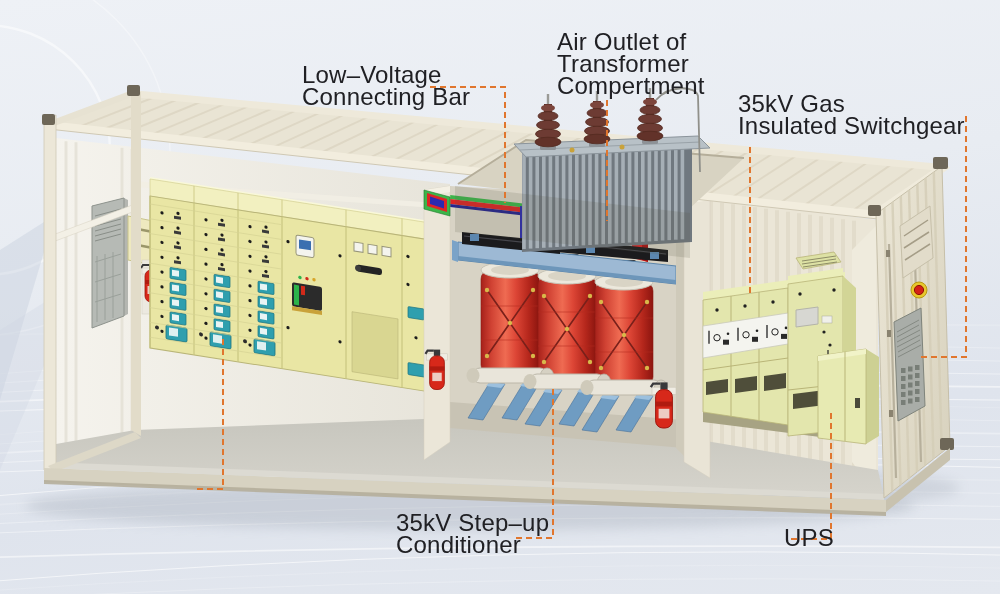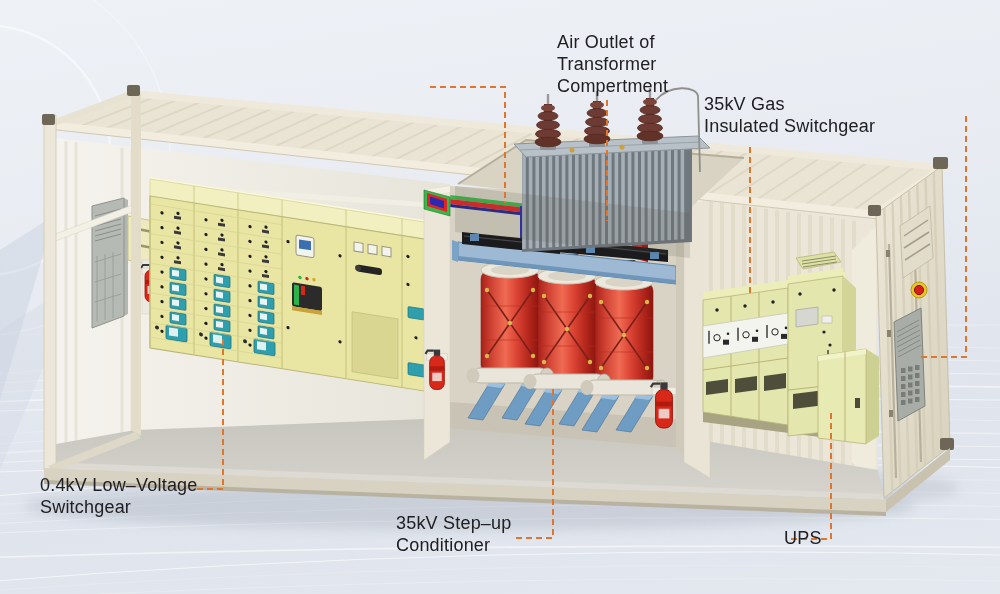--- a/index.html
+++ b/index.html
@@ -1,20 +1,20 @@
 <!DOCTYPE html>
 <html><head>
 <meta charset="utf-8">
 <style>
   html,body{margin:0;padding:0;}
   .stage{position:relative;width:1000px;height:594px;overflow:hidden;
     background:linear-gradient(172deg,#eef1f6 0%,#e8ecf2 38%,#dfe4ed 72%,#e4e8ef 100%);
     font-family:"Liberation Sans",sans-serif;}
   svg.scene{position:absolute;left:0;top:0;}
-  .label{position:absolute;font-size:18px;line-height:22px;color:#202024;
+  .label{position:absolute;font-size:24px;line-height:22px;color:#202024;
     white-space:pre-line;letter-spacing:.2px;}
   #lbl-lv-bar{left:302px;top:64px;}
   #lbl-air{left:557px;top:31px;}
   #lbl-gis{left:704px;top:93px;}
   #lbl-iac{left:903px;top:69px;}
   #lbl-lvswg{left:40px;top:474px;}
   #lbl-stepup{left:396px;top:512px;}
   #lbl-ups{left:744px;top:527px;}
 </style>
 </head>
@@ -638,20 +638,20 @@
     <path class="leader" d="M966,116 V357 H918" stroke="#e0762e"></path>
     <path class="leader" d="M197,489 H223 V336" stroke="#e0762e"></path>
     <path class="leader" d="M516,538 H553 V388" stroke="#e0762e"></path>
     <path class="leader" d="M791,539 H831 V410" stroke="#e0762e"></path>
   </g>
 </svg>
 
 <div class="label" id="lbl-air" style="color: rgb(32, 32, 36);">Air Outlet of
 Transformer
 Compertment</div>
-<div class="label" id="lbl-gis" style="color: rgb(32, 32, 36);">35kV Gas
+<div class="label" id="lbl-lv-bar" style="color: rgb(32, 32, 36);">Low–Voltage
+Connecting Bar</div>
+<div class="label" id="lbl-gis" style="color: rgb(32, 32, 36); margin-left: 34px;">35kV Gas
 Insulated Switchgear</div>
-<div class="label" id="lbl-lvswg" style="color: rgb(32, 32, 36);">0.4kV Low–Voltage
-Switchgear</div>
 <div class="label" id="lbl-stepup" style="color: rgb(32, 32, 36);">35kV Step–up
 Conditioner</div>
 <div class="label" id="lbl-ups" style="color: rgb(32, 32, 36); margin-left: 40px;">UPS</div>
 </div>
 
 </body></html>

